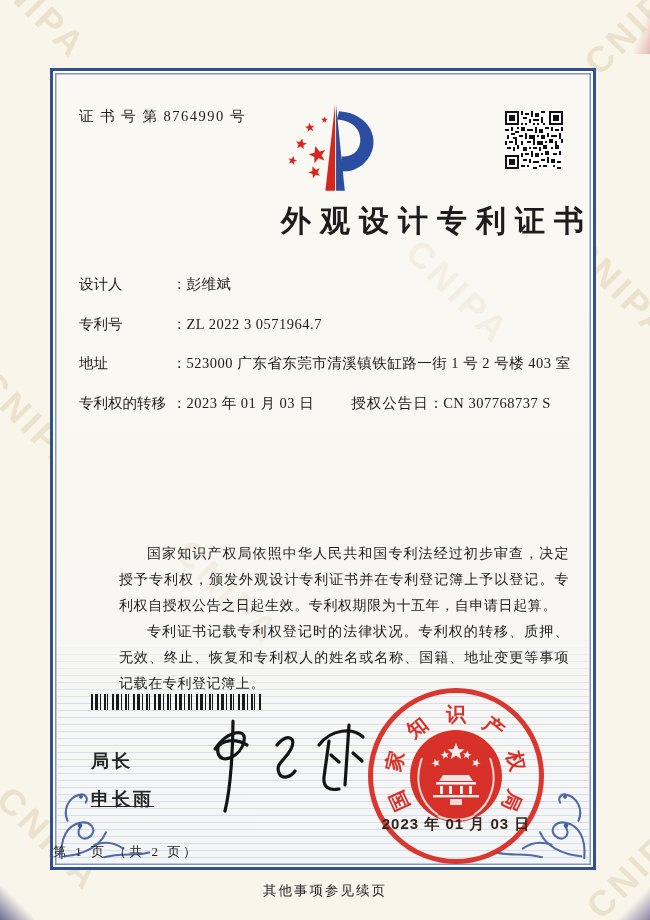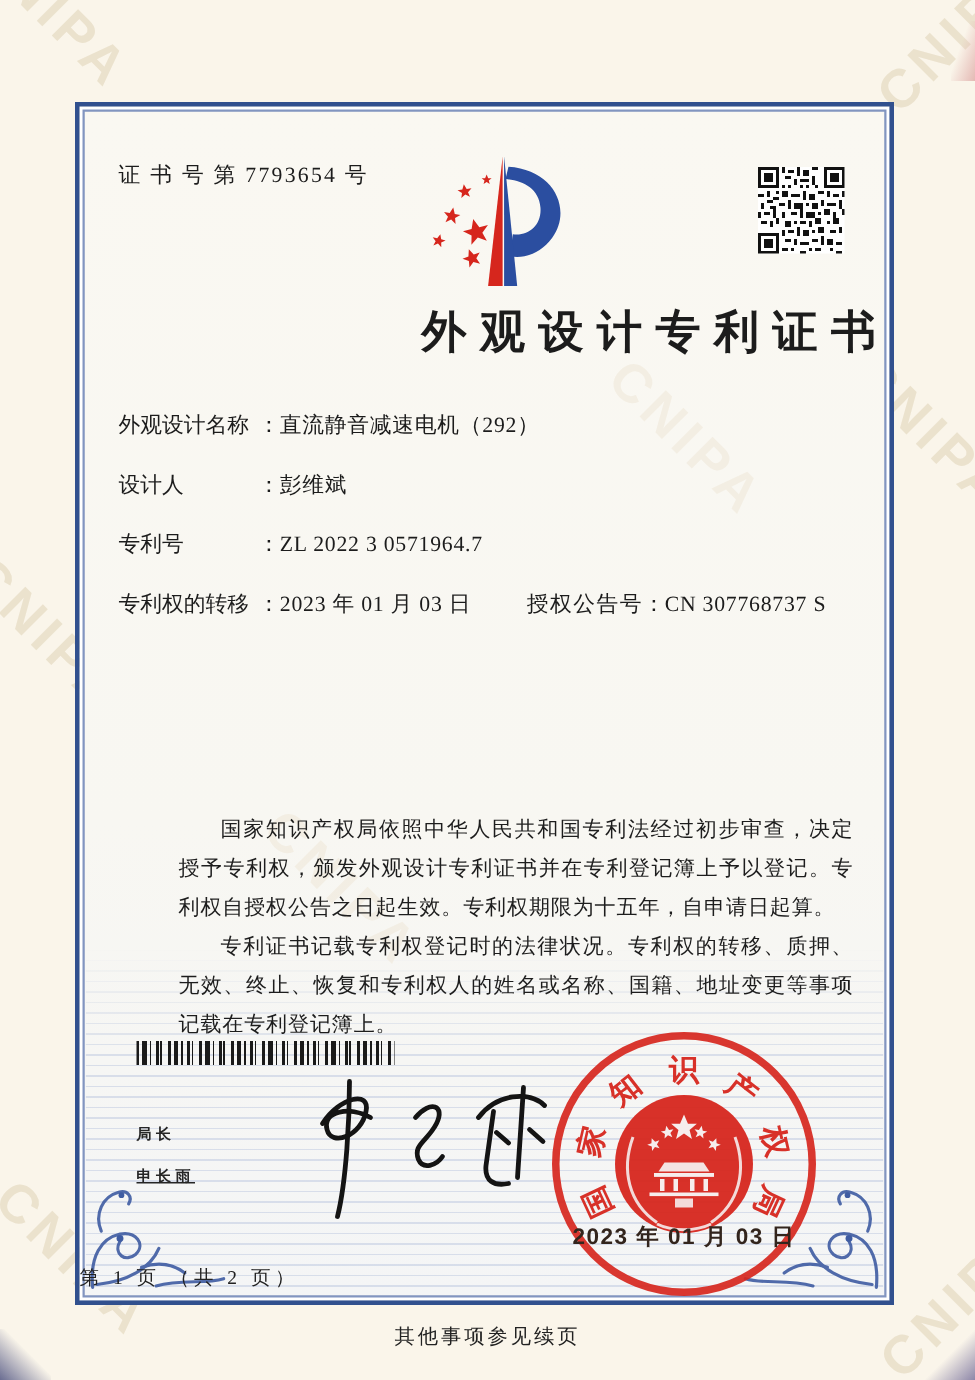--- a/index.html
+++ b/index.html
@@ -79,21 +79,21 @@
     position:absolute;left:38px;top:623px;width:172px;height:16px;z-index:3;
     background:repeating-linear-gradient(90deg,
       #1a1a1a 0 2px, transparent 2px 4px,
       #1a1a1a 4px 7px, transparent 7px 9px,
       #1a1a1a 9px 10px, transparent 10px 13px,
       #1a1a1a 13px 15px, transparent 15px 16px,
       #1a1a1a 16px 17px, transparent 17px 21px);
   }
   .director{position:absolute;left:38px;top:678px;z-index:3;
     font-family:"Liberation Sans","DejaVu Sans",sans-serif;font-weight:600;
-    font-size:10px;letter-spacing:3px;color:#262626;}
+    font-size:18px;letter-spacing:3px;color:#262626;}
   .director .name{margin-top:14px;text-decoration:underline;}
   .signature{position:absolute;left:128px;top:640px;width:230px;height:125px;z-index:4;}
 
   .seal{position:absolute;left:315px;top:617px;width:176px;height:176px;z-index:3;}
   .seal-ring{
     position:absolute;inset:0;border-radius:50%;
     border:5px solid rgba(214,38,29,.92);
   }
   .seal-char{
     position:absolute;width:22px;height:26px;text-align:center;
@@ -150,21 +150,21 @@
       <path d="M6,94 C4,72 12,60 25,57 C36,55 43,64 36,71 C29,77 20,71 25,62"></path>
       <path d="M9,92 C30,90 46,81 52,67"></path>
       <path d="M50,93 C68,88 84,92 97,88"></path>
       <path d="M12,55 C7,43 13,31 24,28 C30,26 34,31 31,36"></path>
       <path d="M40,80 C52,76 62,78 70,84"></path>
     </g>
     <circle cx="25" cy="60" r="2.4" fill="#3f5ca2"></circle>
     <circle cx="26" cy="30" r="2" fill="#3f5ca2"></circle>
   </svg>
 
-  <div class="cert-no">证 书 号 第 7793654 号</div>
+  <div class="cert-no">证 书 号 第 8764990 号</div>
 
   <svg class="logo" viewBox="0 0 130 100">
     <defs>
       <polygon id="star" points="0,-6 1.76,-1.85 5.71,-1.85 2.47,0.9 3.53,4.85 0,2.4 -3.53,4.85 -2.47,0.9 -5.71,-1.85 -1.76,-1.85"></polygon>
     </defs>
     <path d="M66,12 C98,14 110,42 96,61 C88,72 76,75.5 67,73.5 L69,58.5 C80,60 89,52 88,40 C87,27 76,21.5 64,20.5 Z" fill="#2b4ea0"></path>
     <polygon points="62,5 52,94 62,94" fill="#d6261d"></polygon>
     <polygon points="63,5 63,94 72,94" fill="#2b4ea0"></polygon>
     <g fill="#d6261d">
       <use href="#star" transform="translate(44,57) scale(1.55) rotate(-14)"></use>
@@ -265,30 +265,30 @@
         <rect x="19" y="27" width="2" height="1"></rect>
         <rect x="24" y="27" width="1" height="1"></rect>
         <rect x="26" y="28" width="2" height="1"></rect>
     </g>
   </svg>
 
   <div class="title">外观设计专利证书</div>
 
   <div class="fields">
     <div class="frow">
-      <span class="flabel">外观设计名称</span><span class="fcolon">：</span><span class="fvalue">直流静音减速电机（292）</span>
-    </div>
-    <div class="frow">
       <span class="flabel">设计人</span><span class="fcolon">：</span><span class="fvalue">彭维斌</span>
     </div>
     <div class="frow">
       <span class="flabel">专利号</span><span class="fcolon">：</span><span class="fvalue">ZL 2022 3 0571964.7</span>
     </div>
     <div class="frow">
-      <span class="flabel">专利权的转移</span><span class="fcolon">：</span><span class="fvalue">2023 年 01 月 03 日</span><span class="fvalue grant-no-label">授权公告号</span><span class="fcolon">：</span><span class="fvalue">CN 307768737 S</span>
+      <span class="flabel">地址</span><span class="fcolon">：</span><span class="fvalue">523000 广东省东莞市清溪镇铁缸路一街 1 号 2 号楼 403 室</span>
+    </div>
+    <div class="frow">
+      <span class="flabel">专利权的转移</span><span class="fcolon">：</span><span class="fvalue">2023 年 01 月 03 日</span><span class="fvalue grant-no-label">授权公告日</span><span class="fcolon">：</span><span class="fvalue">CN 307768737 S</span>
     </div>
   </div>
 
   <div class="body-text">
     <p>国家知识产权局依照中华人民共和国专利法经过初步审查，决定授予专利权，颁发外观设计专利证书并在专利登记簿上予以登记。专利权自授权公告之日起生效。专利权期限为十五年，自申请日起算。</p>
     <p>专利证书记载专利权登记时的法律状况。专利权的转移、质押、无效、终止、恢复和专利权人的姓名或名称、国籍、地址变更等事项记载在专利登记簿上。</p>
   </div>
 
   <div class="barcode"></div>
 

